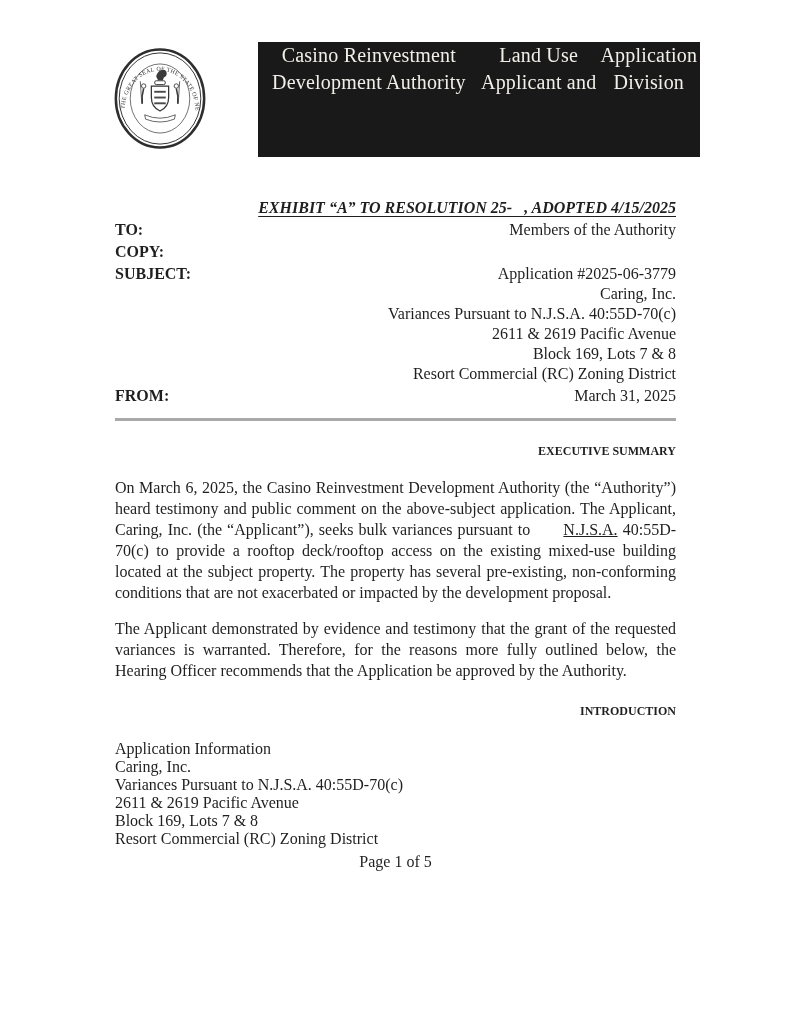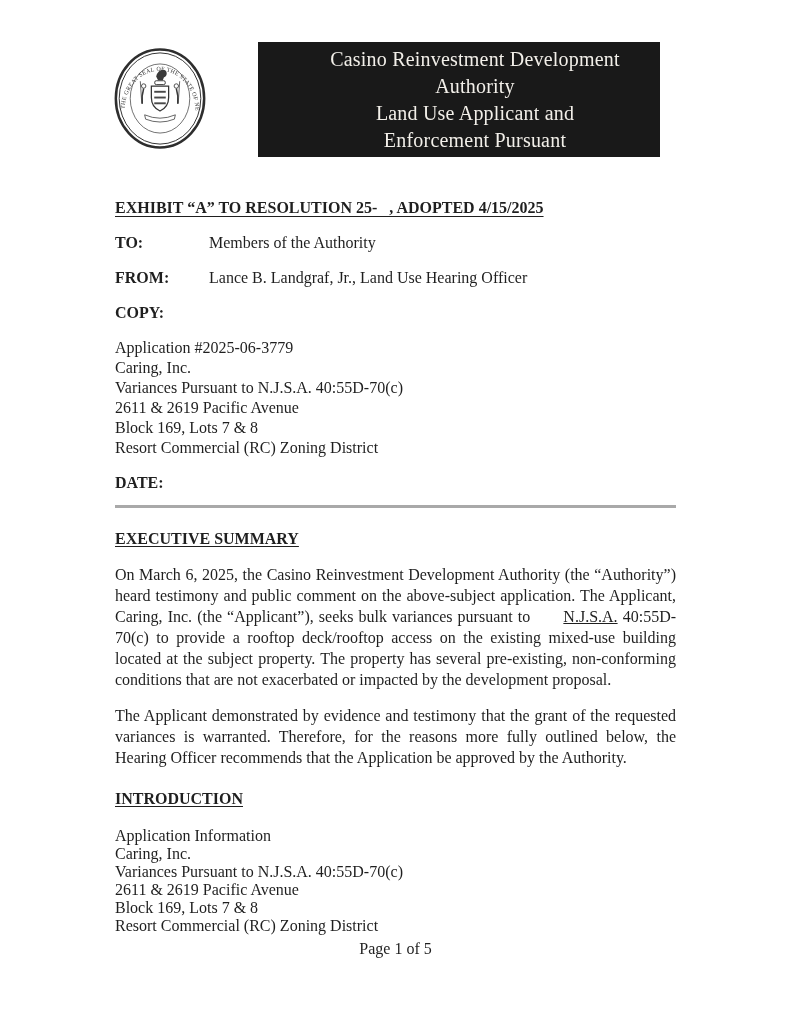--- a/index.html
+++ b/index.html
@@ -11,59 +11,57 @@
     background: #ffffff;
     font-family: "Liberation Serif", "DejaVu Serif", serif;
     color: #1f1f1f;
     overflow: hidden;
   }
   
   .header { display: flex; align-items: flex-start; padding: 42px 0 0 112px; }
   .seal { width: 96px; height: 113px; flex: 0 0 auto; }
   .banner {
     margin-left: 50px;
-    width: 370px;
+    width: 442px;
     height: 115px;
     background: #191919;
     color: #f2efe9;
     display: flex;
-    flex-direction: column;
     justify-content: center;
     text-align: center;
     font-size: 20px;
     line-height: 27px;
     letter-spacing: 0.2px;
-    padding-left: 32px;
   }
   
   .content { padding: 0 115px; font-size: 16px; }
   .exhibit-title {
     margin: 40px 0 0;
-    text-align: left;
+    text-align: right;
     font-weight: bold;
+    font-style: italic;
     line-height: 21px;
   }
   .exhibit-title .u-line { text-decoration: underline; text-underline-offset: 3px; }
   .memo { margin-top: 0; }
-  .memo-row { display: flex; margin-top: 15px; line-height: 20px; }
+  .memo-row { display: flex; margin-top: 2px; line-height: 20px; }
   .memo-label { width: 94px; flex: 0 0 auto; font-weight: bold; }
-  .memo-value { flex: 1 1 auto; }
+  .memo-value { flex: 1 1 auto; text-align: right; }
   .memo-value div { line-height: 20px; }
   .divider {
     border: none;
     height: 3px;
     background: #a9a9a9;
     margin: 12px 0 0;
   }
   .section-heading {
     margin: 20px 0 0;
-    text-align: left;
-    font-size: 16px;
+    text-align: right;
+    font-size: 12px;
     font-weight: bold;
-    text-decoration: underline;
     text-underline-offset: 2px;
     line-height: 21px;
   }
   .para {
     margin: 15px 0 0;
     line-height: 21px;
     text-align: justify;
   }
   .u { text-decoration: underline; margin-left: 28px; }
   .app-info { margin-top: 18px; line-height: 18px; }
@@ -102,61 +100,59 @@
         <circle cx="67" cy="41" r="2.3" fill="none" stroke="#3a3a3a" stroke-width="0.9"></circle>
         <path d="M 67 43.5 q 2.5 8 1.5 16" fill="none" stroke="#3a3a3a" stroke-width="1.6"></path>
         <line x1="70.5" y1="36" x2="69" y2="59" stroke="#3a3a3a" stroke-width="0.8"></line>
 
         <path d="M 34 71 q 16 7 32 0 l -1 4.5 q -15 6 -30 0 z" fill="none" stroke="#3a3a3a" stroke-width="0.8"></path>
       </svg>
     </div>
     <div class="banner">
       <div>Casino Reinvestment Development Authority</div>
       <div>Land Use Applicant and</div>
-      <div>Enforcement Pursuant</div>
+      <div>Application Division</div>
     </div>
   </header>
 
   <main class="content">
 
     <p class="exhibit-title"><span class="u-line">EXHIBIT “A” TO RESOLUTION 25-&nbsp;&nbsp;&nbsp;, ADOPTED 4/15/2025</span></p>
 
     <div class="memo">
 
       <div class="memo-row">
         <div class="memo-label">TO:</div>
         <div class="memo-value">
           <div>Members of the Authority</div>
         </div>
       </div>
 
-      <div class="memo-row">
-        <div class="memo-label">FROM:</div>
-        <div class="memo-value">
-          <div>Lance B. Landgraf, Jr., Land Use Hearing Officer</div>
-        </div>
-      </div>
 
       <div class="memo-row">
         <div class="memo-label">COPY:</div>
       </div>
 
       <div class="memo-row">
+        <div class="memo-label">SUBJECT:</div>
         <div class="memo-value">
           <div>Application #2025-06-3779</div>
           <div>Caring, Inc.</div>
           <div>Variances Pursuant to N.J.S.A. 40:55D-70(c)</div>
           <div>2611 &amp; 2619 Pacific Avenue</div>
           <div>Block 169, Lots 7 &amp; 8</div>
           <div>Resort Commercial (RC) Zoning District</div>
         </div>
       </div>
 
       <div class="memo-row">
-        <div class="memo-label">DATE:</div>
+        <div class="memo-label">FROM:</div>
+        <div class="memo-value">
+          <div>March 31, 2025</div>
+        </div>
       </div>
 
     </div>
 
     <hr class="divider">
 
     <h2 class="section-heading">EXECUTIVE SUMMARY</h2>
 
     <p class="para"><span>On March 6, 2025, the Casino Reinvestment Development Authority (the “Authority”) heard testimony and public comment on the above-subject application.  The Applicant, Caring, Inc. (the “Applicant”), seeks bulk variances pursuant to </span><span class="u">N.J.S.A.</span><span> 40:55D-70(c) to provide a rooftop deck/rooftop access on the existing mixed-use building located at the subject property.  The property has several pre-existing, non-conforming conditions that are not exacerbated or impacted by the development proposal.</span></p>
 

